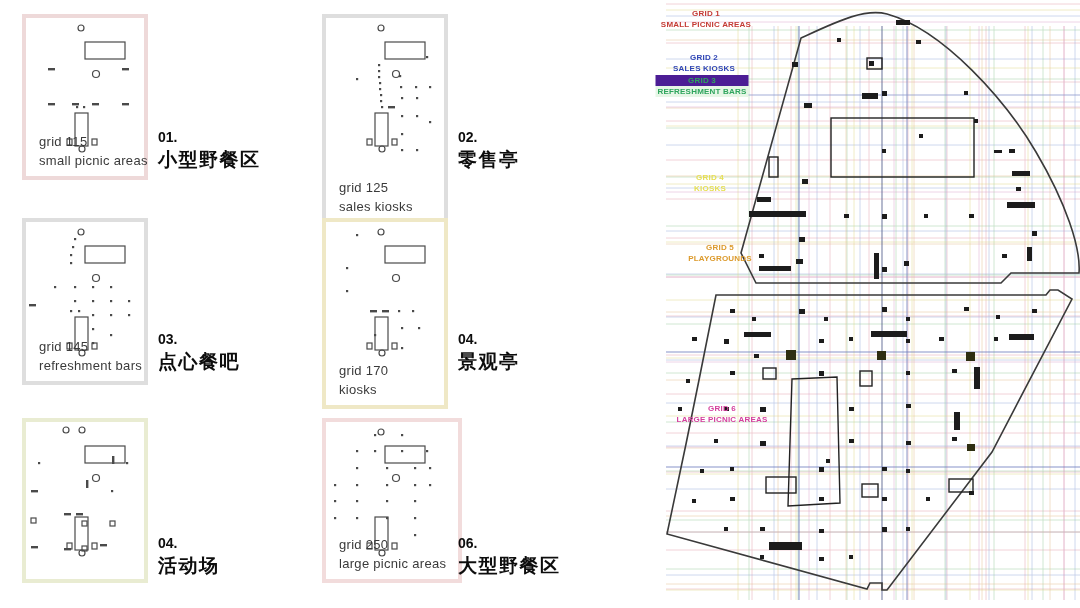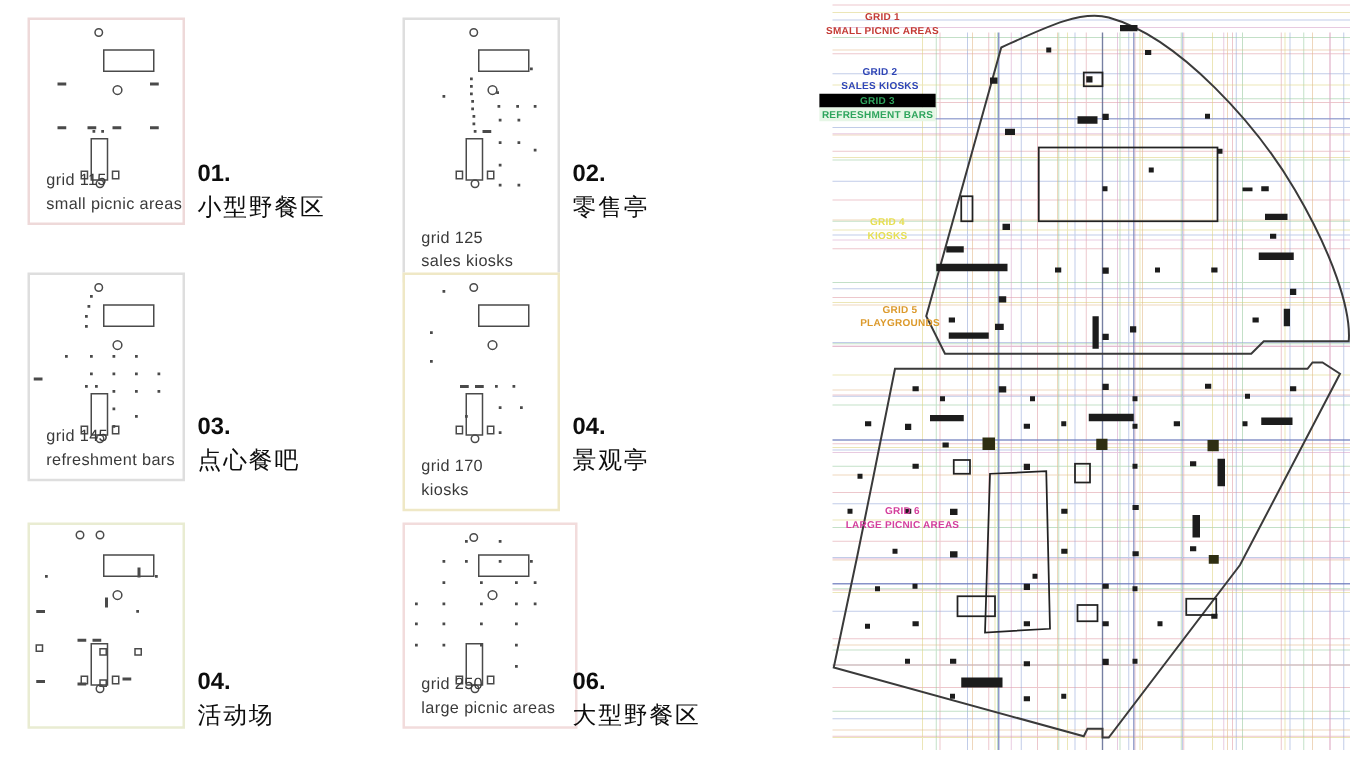--- a/index.html
+++ b/index.html
@@ -1,26 +1,26 @@
 <!DOCTYPE html>
 <html><head>
 <meta charset="utf-8">
 <style>
   html,body{margin:0;padding:0;background:#ffffff;}
   .page{position:relative;width:1080px;height:608px;background:#ffffff;overflow:hidden;
         font-family:"Liberation Sans","DejaVu Sans",sans-serif;color:#111;}
   
   .legend-item{position:absolute;left:0;top:0;width:0;height:0;}
-  .tile{position:absolute;background:#fff;border:2px solid #eab308;box-sizing:border-box;}
+  .tile{position:absolute;background:#fff;border:4px solid #eab308;box-sizing:border-box;}
   .tile svg{display:block;}
   .tile-caption{position:absolute;left:13px;bottom:5px;font-size:13px;line-height:1.45;
                 color:#3a3a3a;letter-spacing:.3px;white-space:nowrap;}
   .item-label{position:absolute;white-space:nowrap;}
-  .item-index{font-size:19px;font-weight:bold;color:#0d0d0d;}
-  .item-zh{font-size:19px;font-weight:normal;color:#0d0d0d;letter-spacing:1.5px;margin-top:2px;}
+  .item-index{font-size:14px;font-weight:bold;color:#0d0d0d;}
+  .item-zh{font-size:19px;font-weight:bold;color:#0d0d0d;letter-spacing:1.5px;margin-top:2px;}
   
   .plan{position:absolute;left:620px;top:0;width:460px;height:608px;margin-left:44px;}
   .plan svg{position:absolute;left:0;top:0;}
   .plan-label{position:absolute;transform:translateX(-50%);text-align:center;
               font-size:8px;font-weight:bold;line-height:1.4;letter-spacing:.2px;white-space:nowrap;}
   .plan-label .pl2{padding:0 2px;}
 </style>
 </head>
 <body>
 
@@ -496,21 +496,21 @@
     <div id="plan-labels">
         <div class="plan-label" style="left: 42px; top: 8px; color: rgb(196, 59, 53);">
           <div>GRID 1</div>
           <div class="pl2">SMALL PICNIC AREAS</div>
         </div>
         <div class="plan-label" style="left: 40px; top: 52px; color: rgb(47, 69, 181);">
           <div>GRID 2</div>
           <div class="pl2">SALES KIOSKS</div>
         </div>
         <div class="plan-label" style="left: 38px; top: 75px; color: rgb(46, 165, 93);">
-          <div style="background: #000000;">GRID 3</div>
+          <div style="background: #4c1d95;">GRID 3</div>
           <div class="pl2" style="background: rgb(230, 246, 230);">REFRESHMENT BARS</div>
         </div>
         <div class="plan-label" style="left: 46px; top: 172px; color: rgb(230, 223, 82);">
           <div>GRID 4</div>
           <div class="pl2">KIOSKS</div>
         </div>
         <div class="plan-label" style="left: 56px; top: 242px; color: rgb(220, 154, 44);">
           <div>GRID 5</div>
           <div class="pl2">PLAYGROUNDS</div>
         </div>

